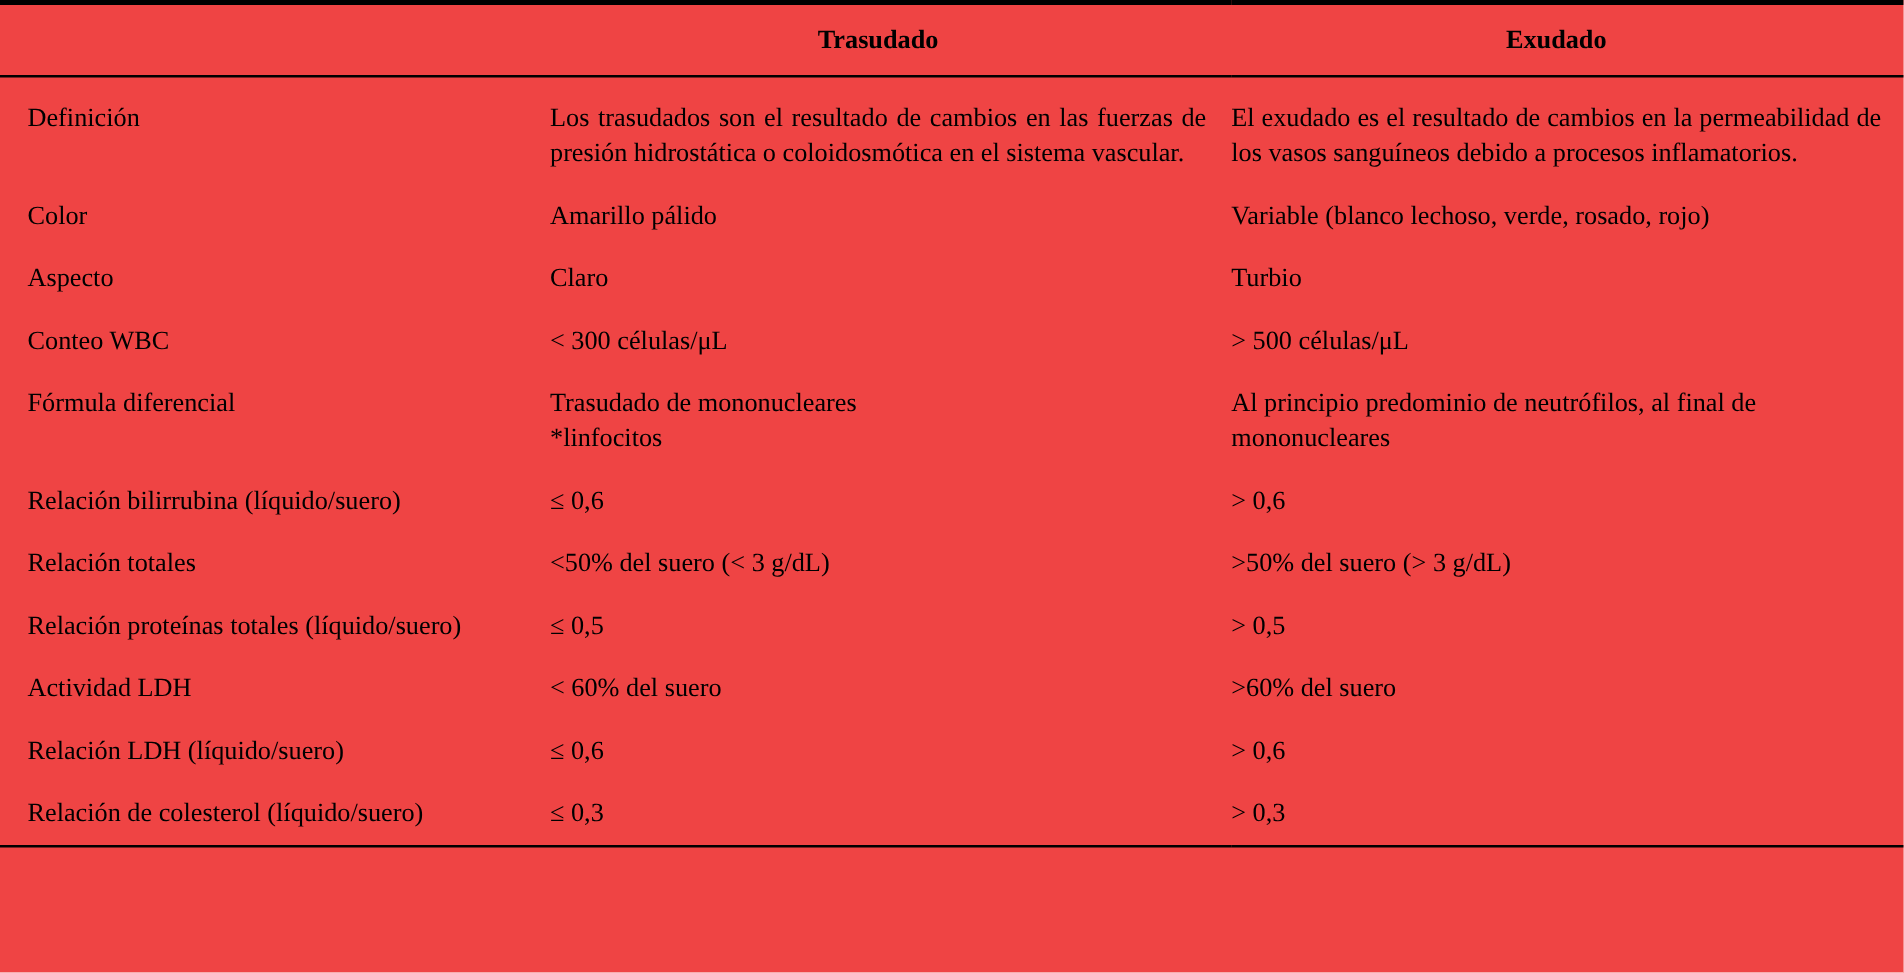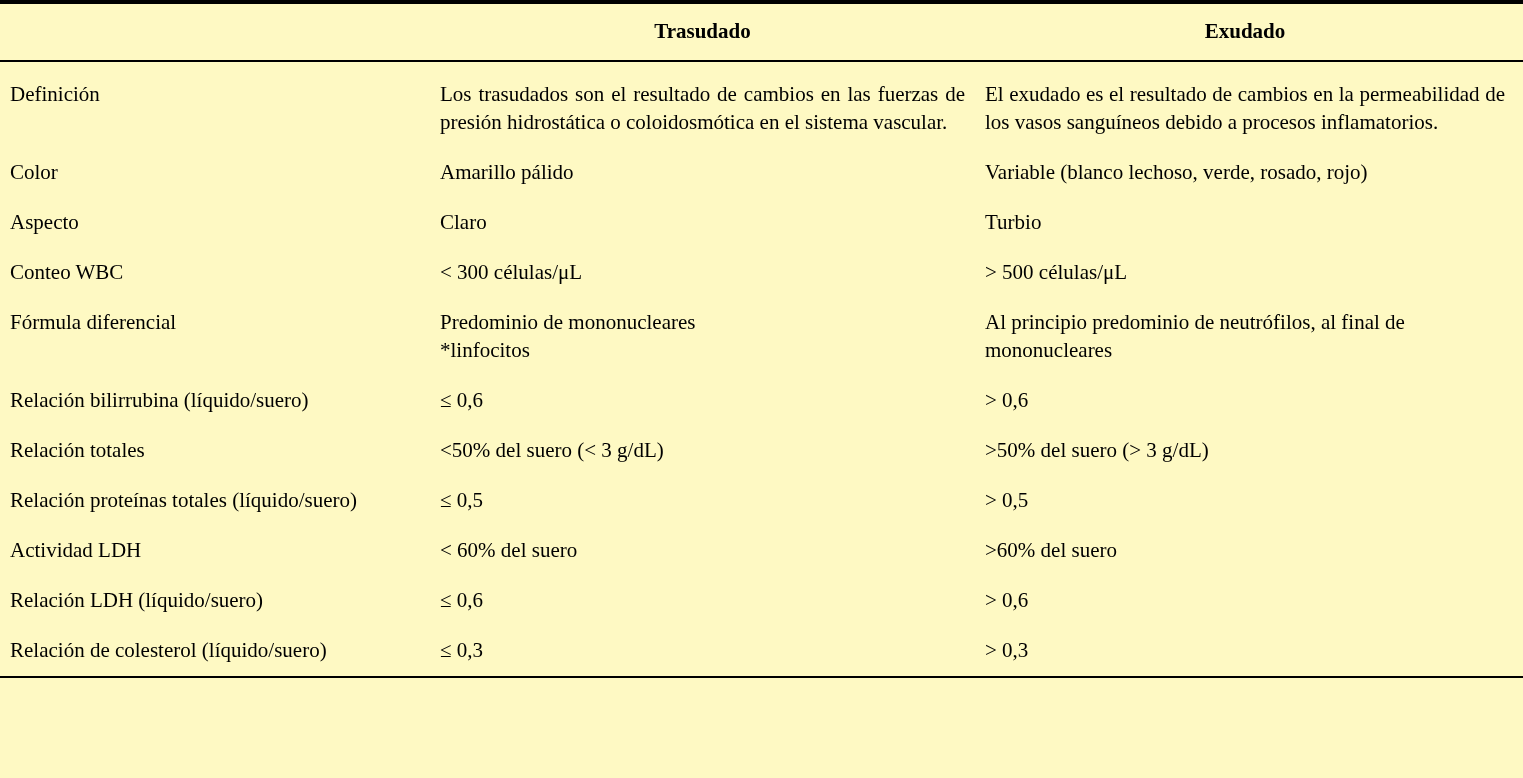--- a/index.html
+++ b/index.html
@@ -4,21 +4,21 @@
 <style>
   html, body {
     margin: 0;
     padding: 0;
     background: #ffffff;
   }
   .page {
     position: relative;
     width: 1523px;
     height: 778px;
-    background: #fef9c3;
+    background: #ef4444;
     overflow: hidden;
   }
   table.cmp {
     position: absolute;
     top: 0;
     left: 0;
     width: 1523px;
     border-collapse: collapse;
     table-layout: fixed;
     border-top: 4px solid #000000;
@@ -39,21 +39,21 @@
     border-bottom: 2px solid #000000;
   }
   table.cmp th.c2 { padding-right: 20px; }
   table.cmp th.c3 { padding-right: 18px; }
 
   table.cmp td {
     vertical-align: top;
     padding: 22px 0 0 0;
     font-weight: normal;
   }
-  table.cmp td.c1 { padding-left: 10px;  padding-right: 14px; margin-top: 40px; }
+  table.cmp td.c1 { padding-left: 22px;  padding-right: 14px; margin-top: 40px; }
   table.cmp td.c2 { padding-right: 20px; }
   table.cmp td.c3 { padding-right: 18px; font-family: Liberation Serif, serif; }
 
   table.cmp tr.def-row td { padding-top: 18px; }
   table.cmp tr:last-child td { padding-bottom: 12px; }
   table.cmp { border-bottom: 2px solid #000000; }
 
   .just { text-align: justify; }
   .val  { white-space: pre-line; }
 </style>
@@ -90,21 +90,21 @@
         <td class="c2 val">Claro</td>
         <td class="c3 val">Turbio</td>
       </tr>
       <tr>
         <td class="c1">Conteo WBC</td>
         <td class="c2 val">&lt; 300 células/μL</td>
         <td class="c3 val">&gt; 500 células/μL</td>
       </tr>
       <tr>
         <td class="c1">Fórmula diferencial</td>
-        <td class="c2 val">Predominio de mononucleares
+        <td class="c2 val">Trasudado de mononucleares
 *linfocitos</td>
         <td class="c3 val">Al principio predominio de neutrófilos, al final de mononucleares</td>
       </tr>
       <tr>
         <td class="c1">Relación bilirrubina (líquido/suero)</td>
         <td class="c2 val">≤ 0,6</td>
         <td class="c3 val">&gt; 0,6</td>
       </tr>
       <tr>
         <td class="c1">Relación totales</td>

